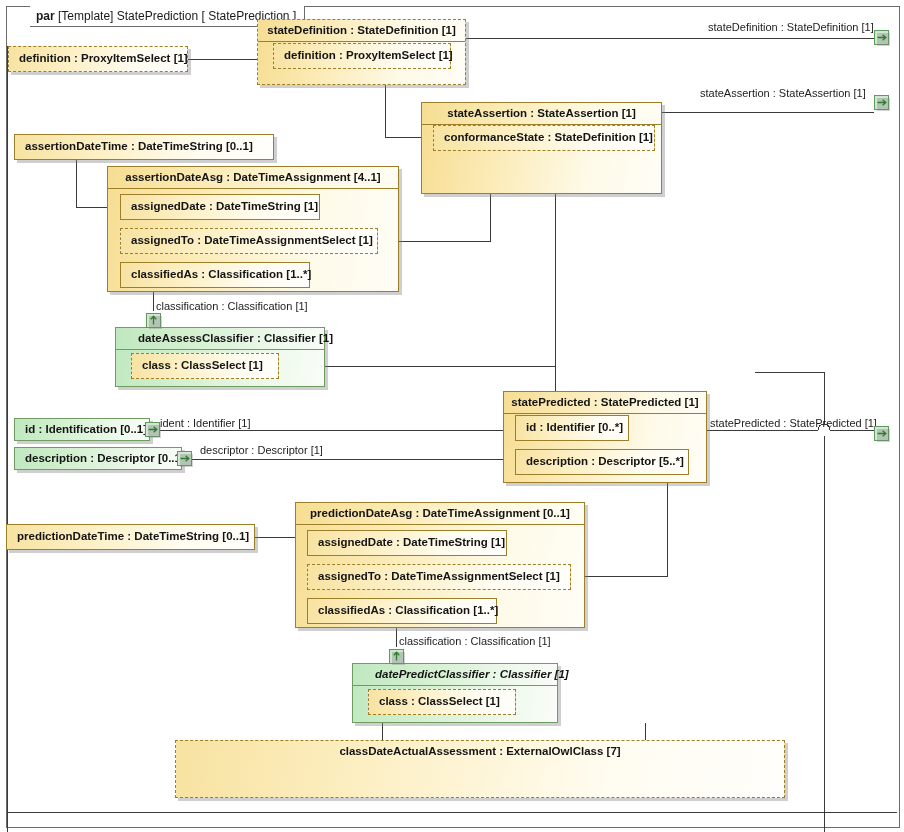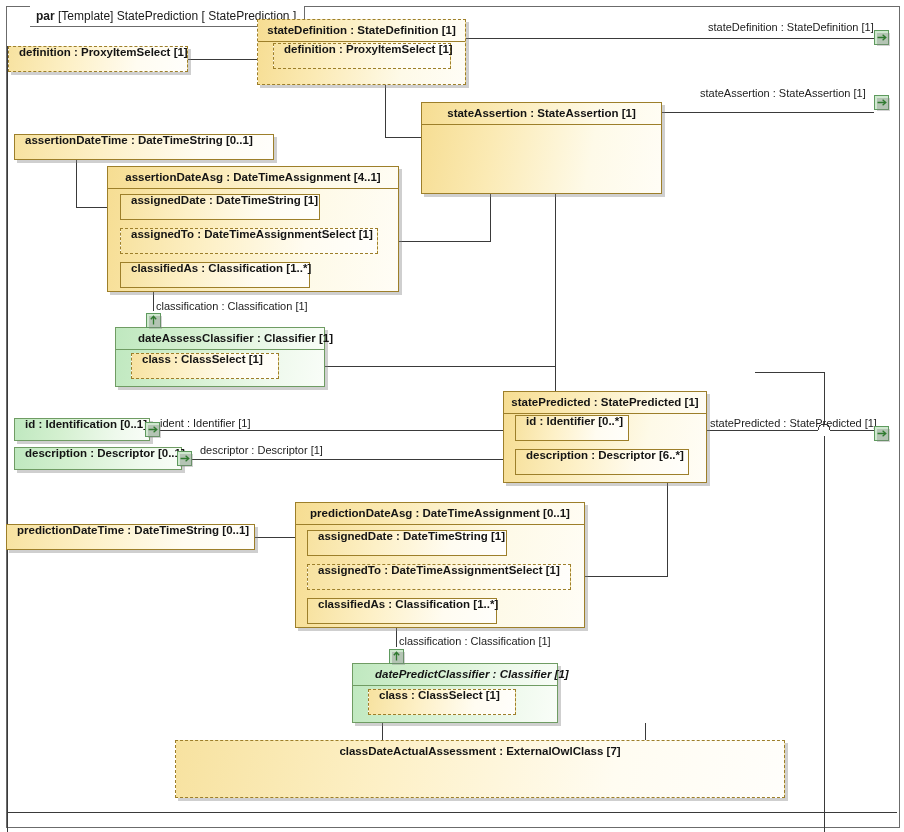--- a/index.html
+++ b/index.html
@@ -44,21 +44,21 @@
   }
   .hdr{
     position:absolute;left:0;right:0;top:0;display:flex;align-items:center;
     box-sizing:border-box;padding-left:22px;
   }
   .hdr.sep{border-bottom:1px solid #9d7f2a;}
   .hdr.sep-g{border-bottom:1px solid #6f9c63;}
   .hdr.ctr{justify-content:center;padding-left:0;}
 
   
-  .leaf{display:flex;padding-left:10px;box-sizing:border-box;}
+  .leaf{display:flex;align-items:center;padding-left:10px;box-sizing:border-box;}
 
   
   .elabel{
     position:absolute;font-size:11px;color:#1c1c1c;white-space:nowrap;
     line-height:1;background:transparent;
   }
 
   
   .port{position:absolute;width:15px;height:15px;box-sizing:border-box;
         border:1px solid #5e9a5e;background:#cfe8cf;z-index:4;}
@@ -157,20 +157,28 @@
           </div>
         </div>
       </div>
       <div class="node" style="left: 421px; top: 102px; width: 241px; height: 92px;">
         <div class="shadow"></div>
         <div class="body fill-y2 bd-solid">
           <div class="hdr sep ctr" style="height: 22px;">
             <span class="title">stateAssertion : StateAssertion [1]</span>
           </div>
         </div>
+        <div class="node" style="left: 12px; top: 23px; width: 222px; height: 26px;">
+          <div class="shadow"></div>
+          <div class="body fill-y bd-dashed">
+            <div class="leaf" style="position: absolute; inset: 0px;">
+              <span class="title">conformanceState : StateDefinition [1]</span>
+            </div>
+          </div>
+        </div>
       </div>
       <div class="node" style="left: 14px; top: 118px; width: 260px; height: 26px; margin-top: 16px;">
         <div class="shadow"></div>
         <div class="body fill-y bd-solid">
           <div class="leaf" style="position: absolute; inset: 0px;">
             <span class="title">assertionDateTime : DateTimeString [0..1]</span>
           </div>
         </div>
       </div>
       <div class="node" style="left: 107px; top: 166px; width: 292px; height: 126px;">
@@ -233,21 +241,21 @@
           <div class="body fill-y bd-solid">
             <div class="leaf" style="position: absolute; inset: 0px;">
               <span class="title">id : Identifier [0..*]</span>
             </div>
           </div>
         </div>
         <div class="node" style="left: 12px; top: 58px; width: 174px; height: 26px;">
           <div class="shadow"></div>
           <div class="body fill-y bd-solid">
             <div class="leaf" style="position: absolute; inset: 0px;">
-              <span class="title">description : Descriptor [6..*]</span>
+              <span class="title">description : Descriptor [5..*]</span>
             </div>
           </div>
         </div>
       </div>
       <div class="node" style="left: 14px; top: 418px; width: 136px; height: 23px;">
         <div class="shadow"></div>
         <div class="body fill-g bd-solid-g">
           <div class="leaf" style="position: absolute; inset: 0px;">
             <span class="title">id : Identification [0..1]</span>
           </div>

